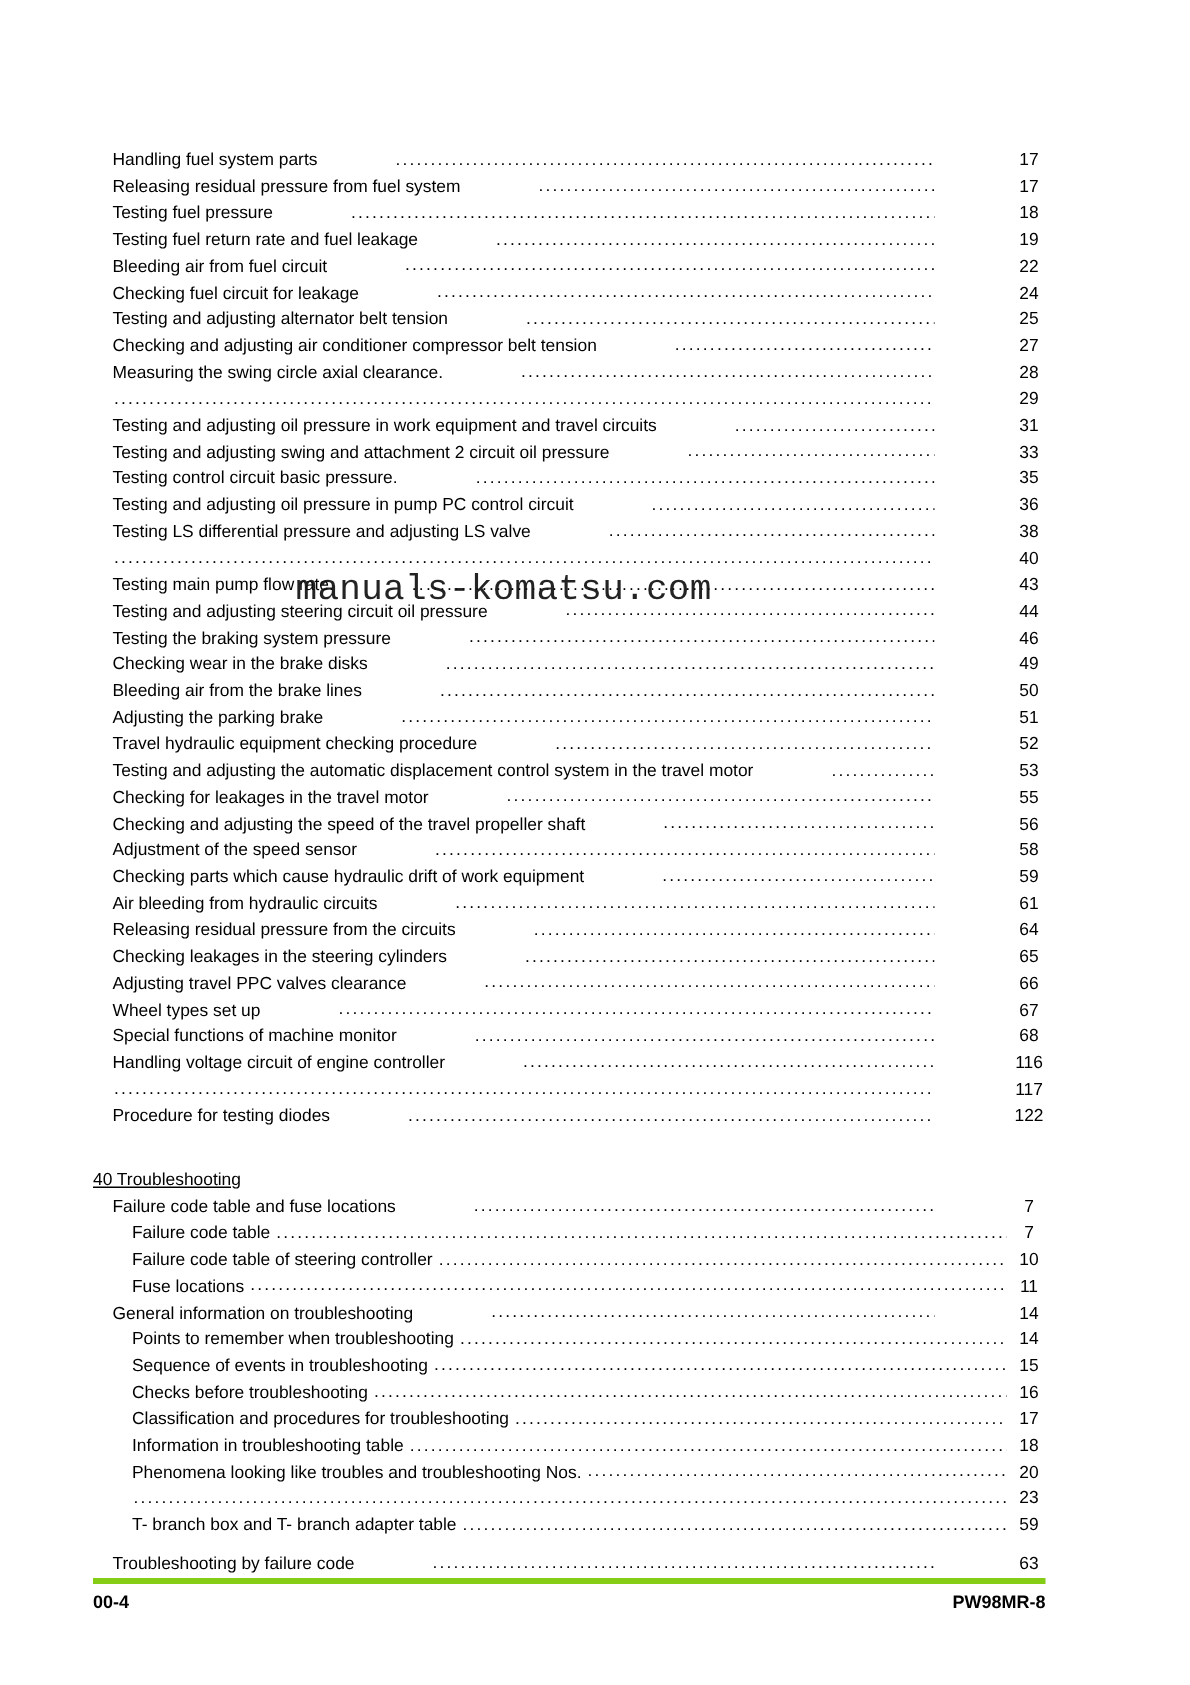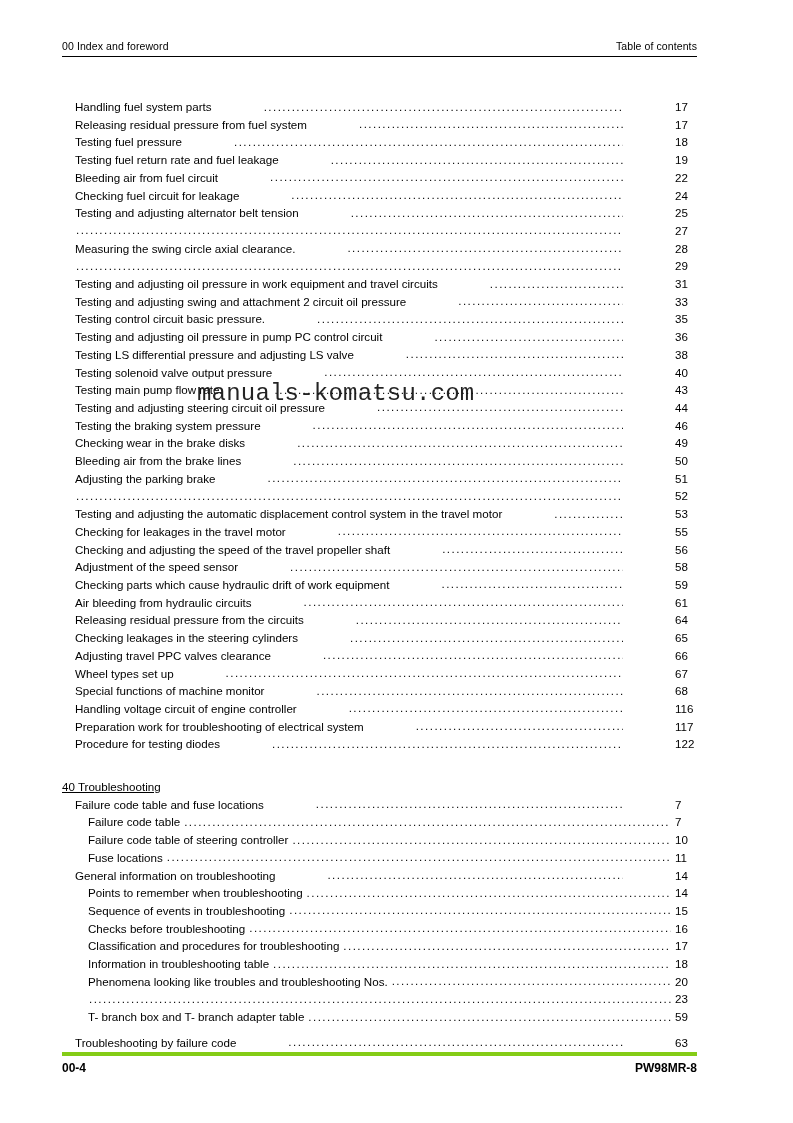--- a/index.html
+++ b/index.html
@@ -60,21 +60,21 @@
     white-space: nowrap;
     letter-spacing: 1.45px;
     font-size: 11.6px;
     color: #000;
     margin: 0 1px;
     position: relative;
     top: -0.5px;
   }
   .entry .pg {
     flex: 0 0 auto;
-    text-align: left;
+    text-align: center;
     min-width: 22px;
     padding-left: 3px;
   }
   
   .lvl0 { padding-left: 0px; text-decoration: underline; }
   .lvl1 { padding-left: 13px; gap: 48px; }
   .lvl2 { padding-left: 26px; }
 
   .section-gap {
     height: 25px;
@@ -104,24 +104,20 @@
     letter-spacing: 0.2px;
     opacity: 0.92;
     pointer-events: none;
   }
 </style>
 </head>
 <body>
 
 <div class="page">
 
-  <div class="header">
-    <span class="header-left">00 Index and foreword</span>
-    <span class="header-right">Table of contents</span>
-  </div>
 
   <div class="toc" id="toc-root">
       <div class="entry lvl1">
         <span class="label">Handling fuel system parts</span>
         <span class="dots">...............................................................................................................................................................</span>
         <span class="pg">17</span>
       </div>
       <div class="entry lvl1">
         <span class="label">Releasing residual pressure from fuel system</span>
         <span class="dots">...............................................................................................................................................................</span>
@@ -146,20 +142,21 @@
         <span class="label">Checking fuel circuit for leakage</span>
         <span class="dots">...............................................................................................................................................................</span>
         <span class="pg">24</span>
       </div>
       <div class="entry lvl1">
         <span class="label">Testing and adjusting alternator belt tension</span>
         <span class="dots">...............................................................................................................................................................</span>
         <span class="pg">25</span>
       </div>
       <div class="entry lvl1">
+        <span class="label">Checking and adjusting air conditioner compressor belt tension</span>
         <span class="dots">...............................................................................................................................................................</span>
         <span class="pg">27</span>
       </div>
       <div class="entry lvl1">
         <span class="label">Measuring the swing circle axial clearance.</span>
         <span class="dots">...............................................................................................................................................................</span>
         <span class="pg">28</span>
       </div>
       <div class="entry lvl1">
         <span class="dots">...............................................................................................................................................................</span>
@@ -184,21 +181,20 @@
         <span class="label">Testing and adjusting oil pressure in pump PC control circuit</span>
         <span class="dots">...............................................................................................................................................................</span>
         <span class="pg">36</span>
       </div>
       <div class="entry lvl1">
         <span class="label">Testing LS differential pressure and adjusting LS valve</span>
         <span class="dots">...............................................................................................................................................................</span>
         <span class="pg">38</span>
       </div>
       <div class="entry lvl1">
-        <span class="label">Testing solenoid valve output pressure</span>
         <span class="dots">...............................................................................................................................................................</span>
         <span class="pg">40</span>
       </div>
       <div class="entry lvl1">
         <span class="label">Testing main pump flow rate.</span>
         <span class="dots">...............................................................................................................................................................</span>
         <span class="pg">43</span>
       </div>
       <div class="entry lvl1">
         <span class="label">Testing and adjusting steering circuit oil pressure</span>
@@ -219,20 +215,21 @@
         <span class="label">Bleeding air from the brake lines</span>
         <span class="dots">...............................................................................................................................................................</span>
         <span class="pg">50</span>
       </div>
       <div class="entry lvl1">
         <span class="label">Adjusting the parking brake</span>
         <span class="dots">...............................................................................................................................................................</span>
         <span class="pg">51</span>
       </div>
       <div class="entry lvl1">
+        <span class="label">Travel hydraulic equipment checking procedure</span>
         <span class="dots">...............................................................................................................................................................</span>
         <span class="pg">52</span>
       </div>
       <div class="entry lvl1">
         <span class="label">Testing and adjusting the automatic displacement control system in the travel motor</span>
         <span class="dots">...............................................................................................................................................................</span>
         <span class="pg">53</span>
       </div>
       <div class="entry lvl1">
         <span class="label">Checking for leakages in the travel motor</span>
@@ -283,21 +280,20 @@
         <span class="label">Special functions of machine monitor</span>
         <span class="dots">...............................................................................................................................................................</span>
         <span class="pg">68</span>
       </div>
       <div class="entry lvl1">
         <span class="label">Handling voltage circuit of engine controller</span>
         <span class="dots">...............................................................................................................................................................</span>
         <span class="pg">116</span>
       </div>
       <div class="entry lvl1">
-        <span class="label">Preparation work for troubleshooting of electrical system</span>
         <span class="dots">...............................................................................................................................................................</span>
         <span class="pg">117</span>
       </div>
       <div class="entry lvl1">
         <span class="label">Procedure for testing diodes</span>
         <span class="dots">...............................................................................................................................................................</span>
         <span class="pg">122</span>
       </div>
       <div class="section-gap"></div>
       <div class="entry lvl0">

